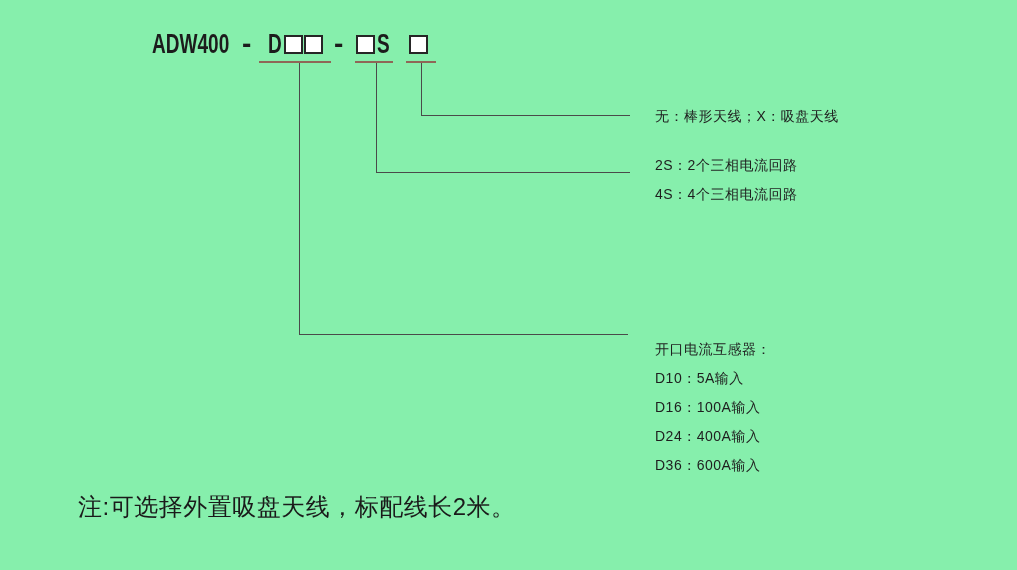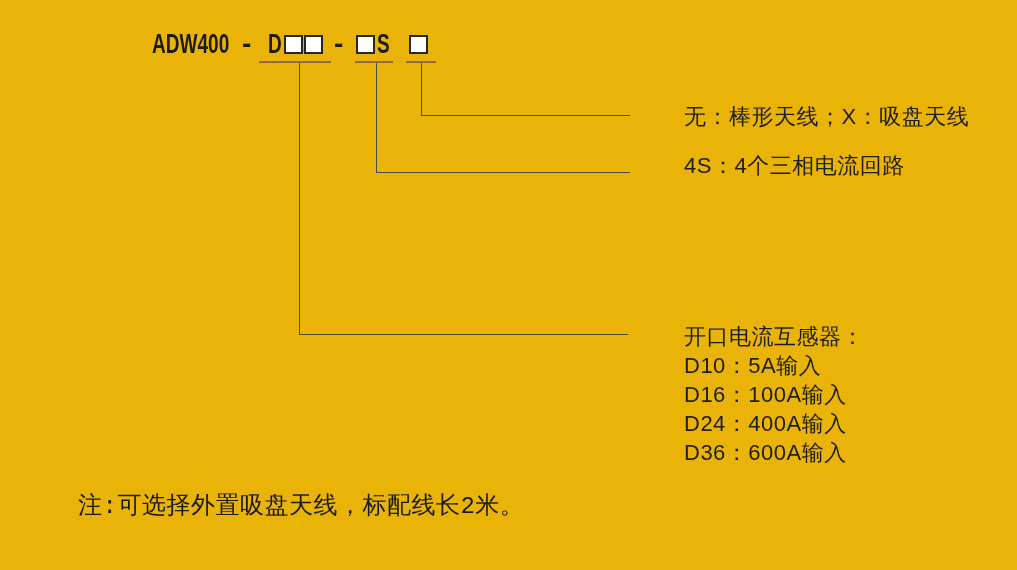--- a/index.html
+++ b/index.html
@@ -8,21 +8,21 @@
     background: #ffffff;
   }
   body {
     font-family: "Liberation Sans", "DejaVu Sans", sans-serif;
     color: #1e1e1e;
   }
   .stage {
     position: relative;
     width: 1017px;
     height: 570px;
-    background: #eab308;
+    background: #86efac;
     overflow: hidden;
   }
   
   .code-text {
     position: absolute;
     top: 30px;
     font-size: 28px;
     line-height: 28px;
     font-weight: 600;
     color: #1c1c1c;
@@ -48,39 +48,37 @@
   .vline, .hline {
     position: absolute;
     background: #4a4a4a;
   }
   .vline { width: 1px; }
   .hline { height: 1px; }
   
   .label-block {
     position: absolute;
     left: 655px;
-    font-size: 22px;
+    font-size: 14px;
     line-height: 29px;
     letter-spacing: 0.5px;
     color: #1e1e1e;
     white-space: nowrap;
-    margin-left: 29px;
   }
   .label-line { display: block; }
   
   .note {
     position: absolute;
     left: 78px;
     top: 492px;
     font-size: 24px;
     line-height: 30px;
     letter-spacing: 0.5px;
     color: #1a1a1a;
     white-space: nowrap;
-    font-family: Liberation Mono, monospace;
   }
 </style>
 </head>
 <body>
 
 <div class="stage">
 
   <span class="code-text squeeze" style="left:152px;">ADW400</span>
   <span class="code-text" style="left:242px;">-</span>
   <span class="code-text squeeze" style="left:268px;">D</span>
@@ -102,24 +100,25 @@
   <div class="hline" style="left:376px; top:172px; width:254px;"></div>
 
   <div class="vline" style="left:299px; top:63px; height:271px;"></div>
   <div class="hline" style="left:299px; top:334px; width:329px;"></div>
 
   <div class="label-block" style="top:102px;">
     <span class="label-line">无：棒形天线；X：吸盘天线</span>
   </div>
 
   <div class="label-block" style="top:151px;">
+    <span class="label-line">2S：2个三相电流回路</span>
     <span class="label-line">4S：4个三相电流回路</span>
   </div>
 
-  <div class="label-block" style="top:322px;">
+  <div class="label-block" style="top:335px;">
     <span class="label-line">开口电流互感器：</span>
     <span class="label-line">D10：5A输入</span>
     <span class="label-line">D16：100A输入</span>
     <span class="label-line">D24：400A输入</span>
     <span class="label-line">D36：600A输入</span>
   </div>
 
   <div class="note">注:可选择外置吸盘天线，标配线长2米。</div>
 
 </div>

